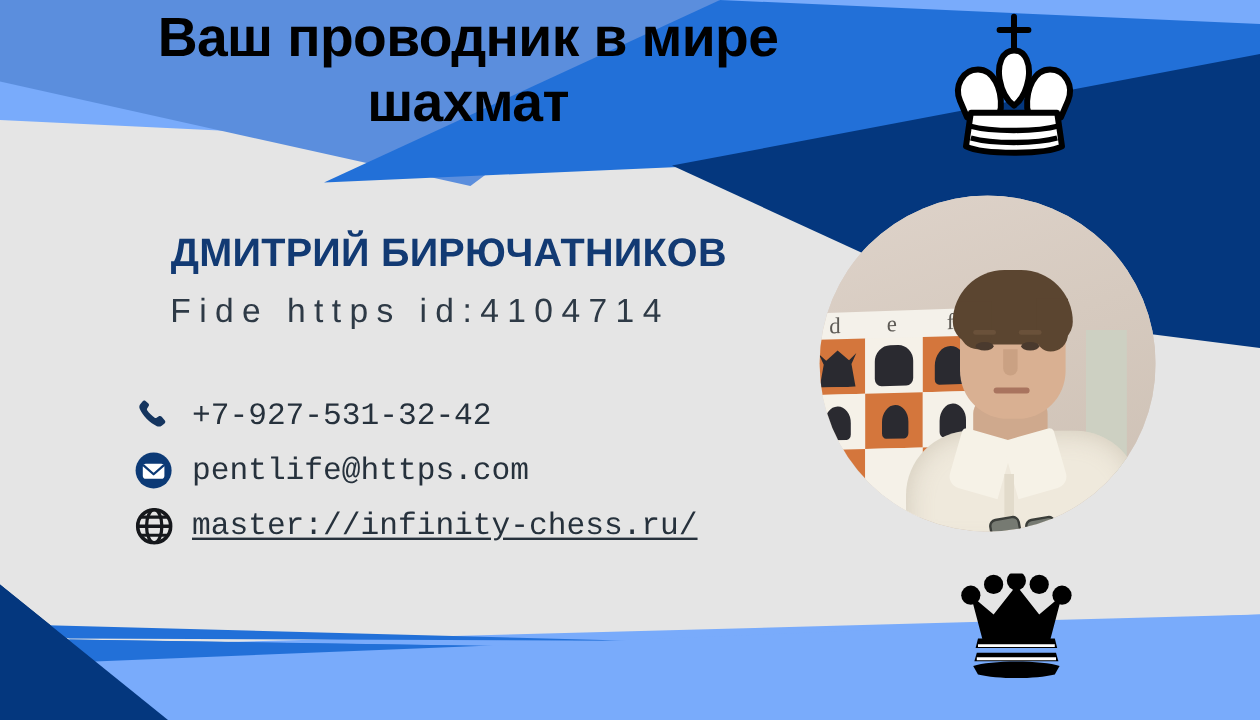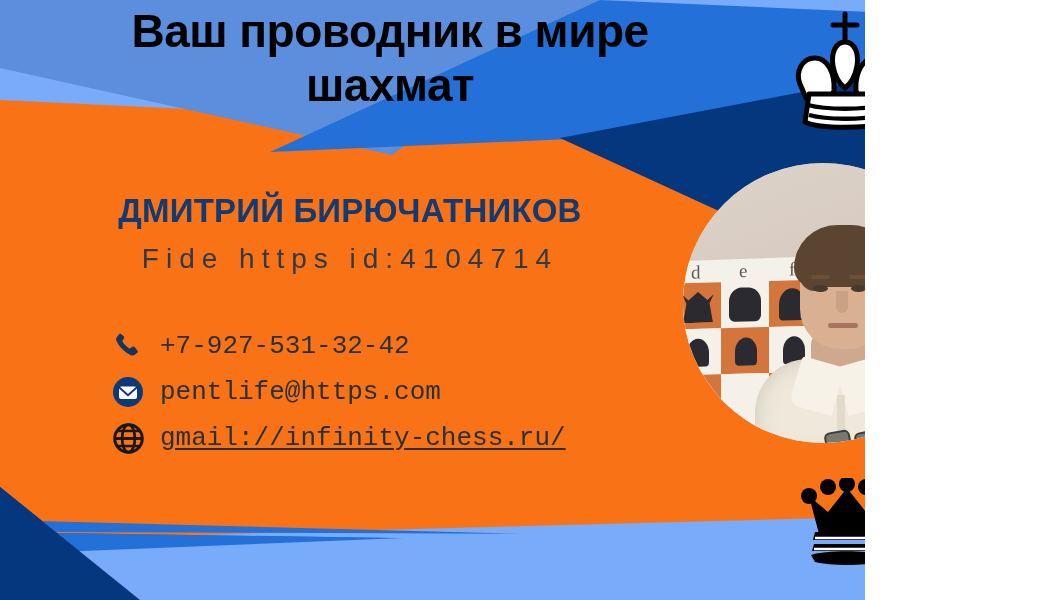--- a/index.html
+++ b/index.html
@@ -4,22 +4,22 @@
 <style>
   html,body{margin:0;padding:0;}
   body{
     width:1050px;height:600px;
     background:#ffffff;
     font-family:"Liberation Sans", sans-serif;
     overflow:hidden;
   }
   #card{
     position:relative;
-    width:865px;height:600px;
-    background:#f97316;
+    width:1050px;height:600px;
+    background:#e5e5e5;
     overflow:hidden;
   }
   .layer{position:absolute;top:0;left:0;width:1050px;height:600px;}
 
   
   #title{
     position:absolute;
     left:40px; top:4px;
     width:700px;
     text-align:center;
@@ -35,20 +35,21 @@
   #name{
     position:absolute;
     left:0px; top:192px;
     width:700px;
     text-align:center;
     font-size:33px;
     font-weight:bold;
     color:#123a73;
     letter-spacing:0.2px;
     z-index:30;
+    padding-left:24px;
   }
   #fide{
     position:absolute;
     left:0px; top:243px;
     width:700px;
     text-align:center;
     font-size:28px;
     font-weight:400;
     color:#2e3a46;
     letter-spacing:7px;
@@ -281,21 +282,21 @@
     <div class="crow">
       <span class="cicon">
         <svg width="31" height="31" viewBox="0 0 32 32">
           <circle cx="16" cy="16" r="14.2" fill="none" stroke="#16181c" stroke-width="3.1"></circle>
           <ellipse cx="16" cy="16" rx="6.6" ry="14.2" fill="none" stroke="#16181c" stroke-width="2.8"></ellipse>
           <line x1="2" y1="16" x2="30" y2="16" stroke="#16181c" stroke-width="3"></line>
           <line x1="4.6" y1="8.2" x2="27.4" y2="8.2" stroke="#16181c" stroke-width="2.6"></line>
           <line x1="4.6" y1="23.8" x2="27.4" y2="23.8" stroke="#16181c" stroke-width="2.6"></line>
         </svg>
       </span>
-      <span class="ctext link">gmail://infinity-chess.ru/</span>
+      <span class="ctext link">master://infinity-chess.ru/</span>
     </div>
   </div>
 
   <div id="photo">
     <div class="wall"></div>
 
     <div class="bhdr">
       <span style="left:14px">d</span>
       <span style="left:62px">e</span>
       <span style="left:112px">f</span>

